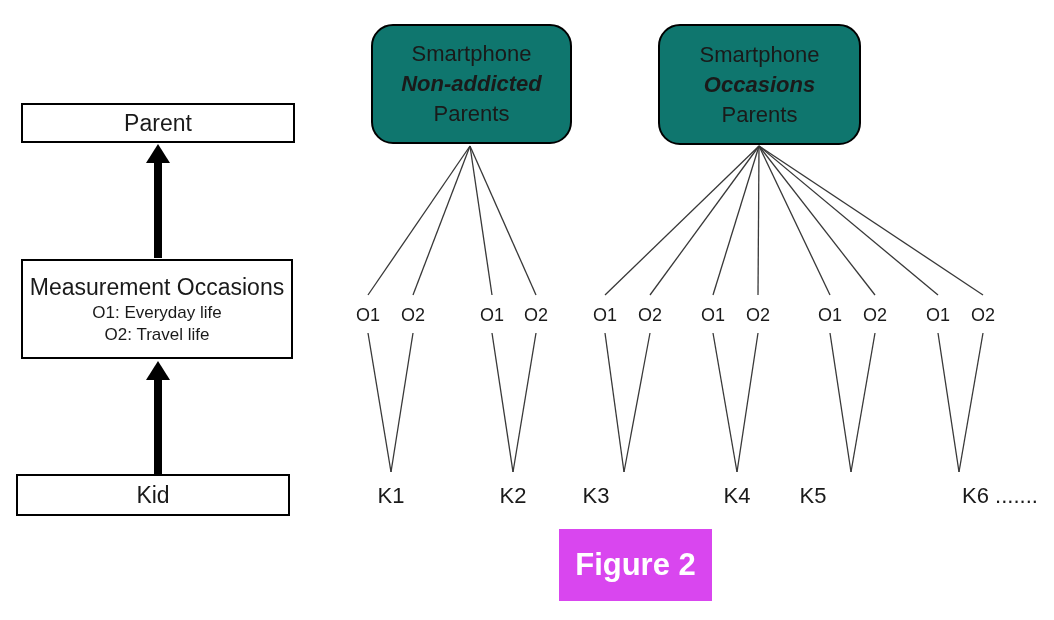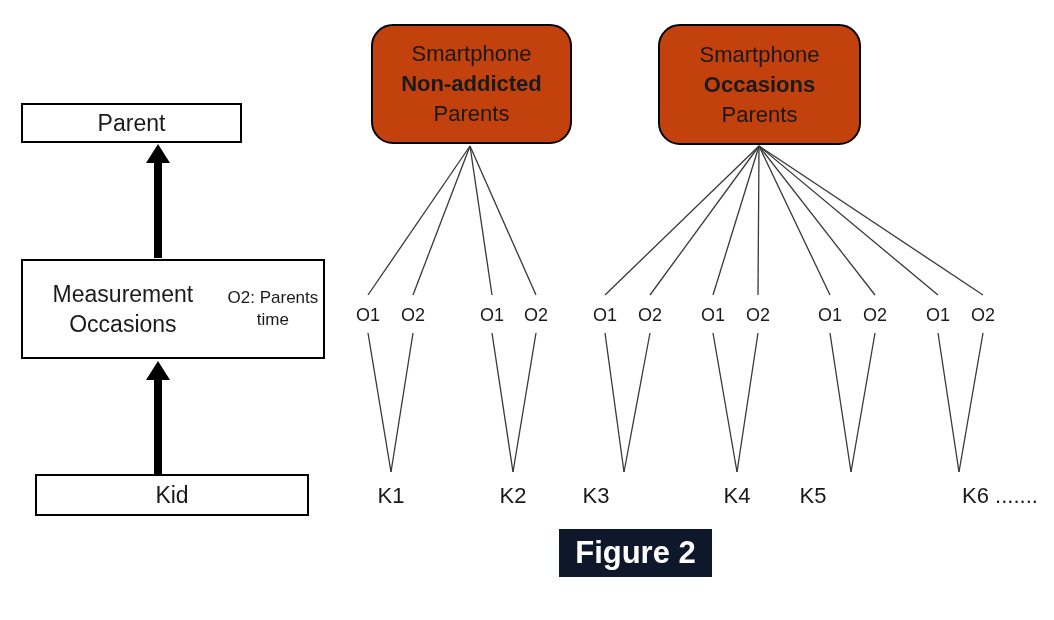--- a/index.html
+++ b/index.html
@@ -17,43 +17,43 @@
   .rect-box {
     position: absolute;
     box-sizing: border-box;
     border: 2px solid #000000;
     background: #ffffff;
     display: flex;
     align-items: center;
     justify-content: center;
     text-align: center;
   }
-  .parent-box   { left: 21px; top: 103px; width: 221px; height: 40px; font-size: 23px; }
-  .kid-box      { left: 35px; top: 474px; width: 274px; height: 42px; font-size: 23px; }
-  .measure-box  { left: 21px; top: 259px; width: 304px; height: 100px; flex-direction: row; justify-content: center; }
+  .parent-box   { left: 21px; top: 103px; width: 274px; height: 40px; font-size: 23px; }
+  .kid-box      { left: 16px; top: 474px; width: 274px; height: 42px; font-size: 23px; }
+  .measure-box  { left: 21px; top: 259px; width: 272px; height: 100px; flex-direction: column; justify-content: center; }
   .measure-title { font-size: 23px; line-height: 30px; }
   .measure-sub   { font-size: 17px; line-height: 22px; }
 
   .round-box {
     position: absolute;
     box-sizing: border-box;
     border: 2px solid #000000;
     border-radius: 22px;
-    background: #c2410c;
+    background: #0f766e;
     display: flex;
     flex-direction: column;
     align-items: center;
     justify-content: center;
     text-align: center;
     font-size: 22px;
     line-height: 30px;
   }
   .group-1 { left: 371px; top: 24px; width: 201px; height: 120px; }
   .group-2 { left: 658px; top: 24px; width: 203px; height: 121px; }
-  .round-box .bold { font-weight: bold; }
+  .round-box .bold { font-weight: bold; font-style: italic; }
 
   .o-label {
     position: absolute;
     top: 302px;
     transform: translateX(-50%);
     font-size: 18px;
     line-height: 26px;
     white-space: nowrap;
   }
   .k-label {
@@ -61,22 +61,22 @@
     top: 483px;
     transform: translateX(-50%);
     font-size: 22px;
     line-height: 26px;
     white-space: nowrap;
   }
 
   .figure-caption {
     position: absolute;
     left: 559px; top: 529px;
-    width: 153px; height: 48px;
-    background: #0f172a;
+    width: 153px; height: 72px;
+    background: #d946ef;
     color: #ffffff;
     font-size: 31px;
     font-weight: bold;
     display: flex;
     align-items: center;
     justify-content: center;
   }
 </style>
 </head>
 <body>
@@ -128,21 +128,22 @@
       <polygon points="158,361 146,380 170,380"></polygon>
     </g>
   </svg>
 
   <div class="rect-box parent-box">
     <span>Parent</span>
   </div>
 
   <div class="rect-box measure-box">
     <div class="measure-title">Measurement Occasions</div>
-    <div class="measure-sub">O2: Parents time</div>
+    <div class="measure-sub">O1: Everyday life</div>
+    <div class="measure-sub">O2: Travel life</div>
   </div>
 
   <div class="rect-box kid-box">
     <span>Kid</span>
   </div>
 
   <div class="round-box group-1">
     <div>Smartphone</div>
     <div class="bold">Non-addicted</div>
     <div>Parents</div>

